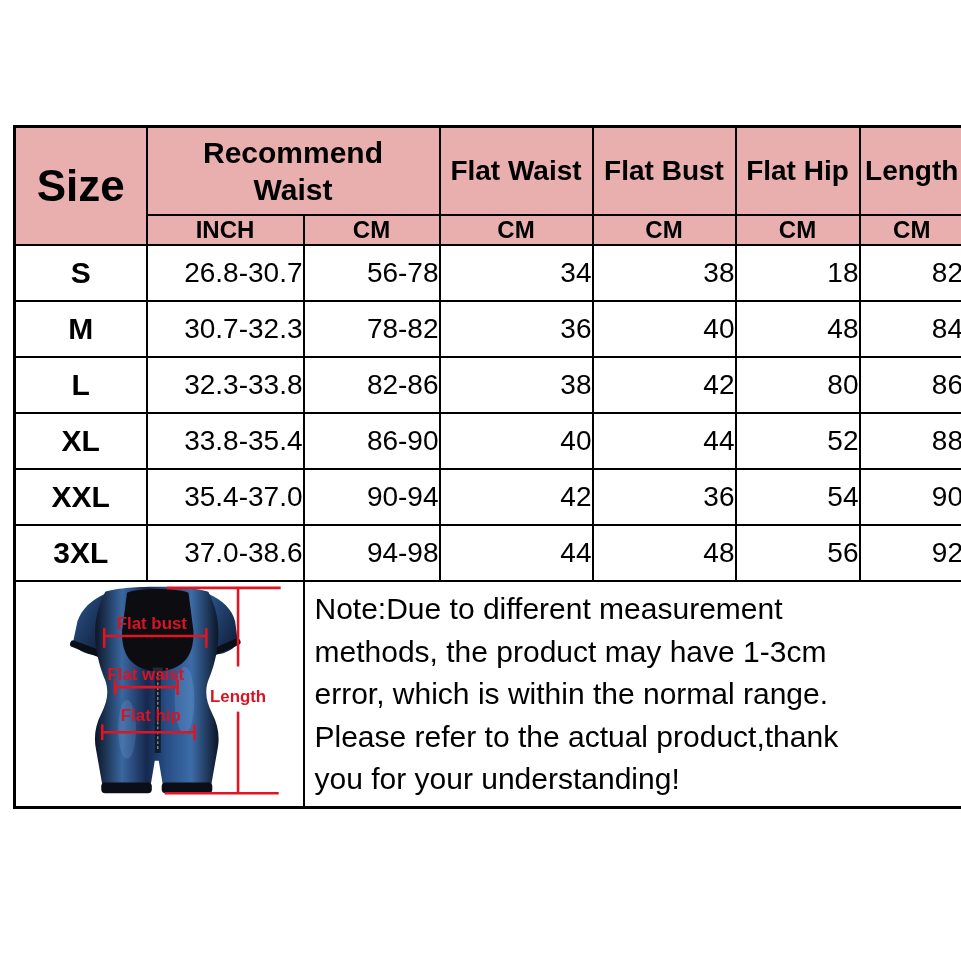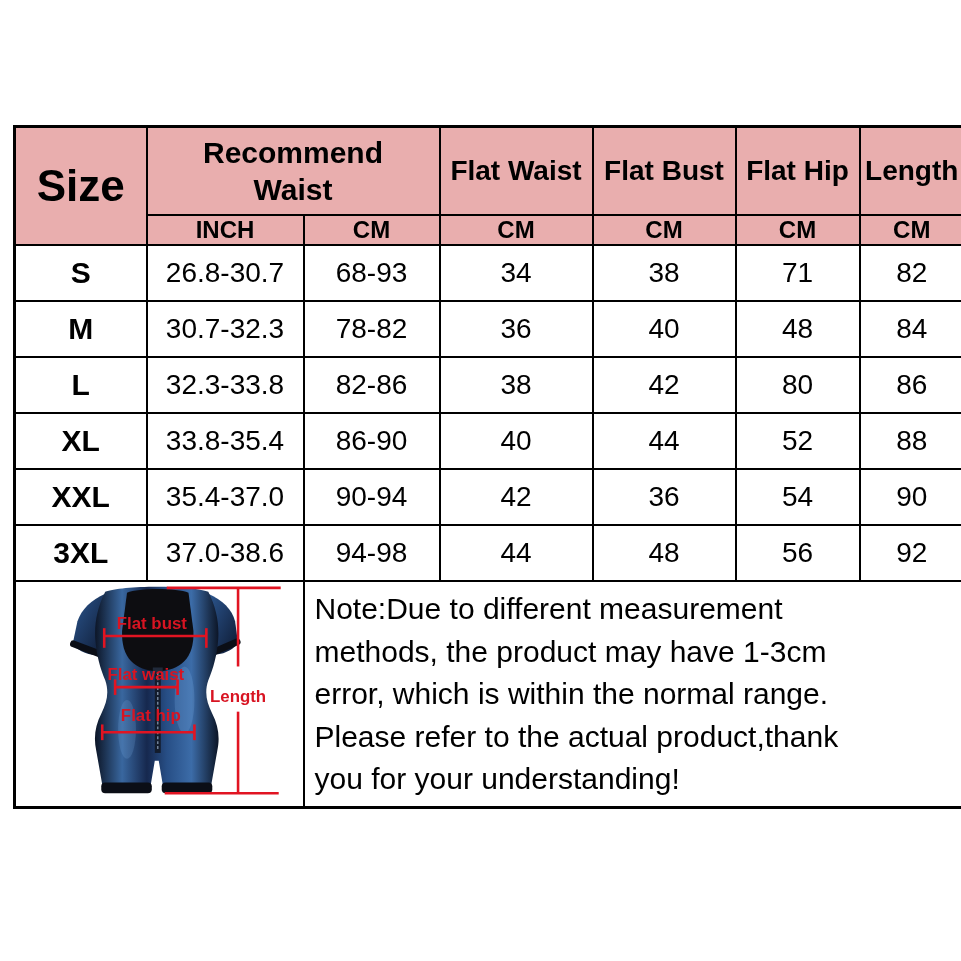--- a/index.html
+++ b/index.html
@@ -23,21 +23,21 @@
   th.size-hd{font-size:44px;font-weight:bold;}
   th.rec-hd{font-size:30px;font-weight:bold;line-height:37px;}
   th.rec-hd span{display:block;width:235px;margin:6px auto;}
   th.col-hd{font-size:28px;font-weight:bold;}
   th.unit-hd{font-size:24px;font-weight:bold;}
   .r-top{height:82px;}
   .r-unit{height:29px;}
   .r-data{height:56px;}
   .r-bottom{height:226px;}
   td.size-cell{font-size:30px;font-weight:bold;}
-  td.val-cell{font-size:28px;font-weight:normal;}
+  td.val-cell{font-size:28px;font-weight:normal;text-align:right;}
   td.figure-cell{padding:0;vertical-align:top;}
   td.note-cell{vertical-align:top;text-align:left;}
   .figure-wrap{width:100%;height:222px;}
   .figure-wrap svg{display:block;width:100%;height:100%;}
   .note{
     padding:6px 4px 0 10px;
     font-size:30px;line-height:42.5px;
   }
   .note div{white-space:nowrap;}
   svg text.red-label{
@@ -75,24 +75,24 @@
       <th class="hdr unit-hd">CM</th>
       <th class="hdr unit-hd">CM</th>
       <th class="hdr unit-hd">CM</th>
       <th class="hdr unit-hd">CM</th>
       <th class="hdr unit-hd">CM</th>
     </tr>
 
     <tr class="r-data">
       <td class="size-cell">S</td>
       <td class="val-cell">26.8-30.7</td>
-      <td class="val-cell">68-93</td>
+      <td class="val-cell">56-78</td>
       <td class="val-cell">34</td>
       <td class="val-cell">38</td>
-      <td class="val-cell">71</td>
+      <td class="val-cell">18</td>
       <td class="val-cell">82</td>
     </tr>
     <tr class="r-data">
       <td class="size-cell">M</td>
       <td class="val-cell">30.7-32.3</td>
       <td class="val-cell">78-82</td>
       <td class="val-cell">36</td>
       <td class="val-cell">40</td>
       <td class="val-cell">48</td>
       <td class="val-cell">84</td>

